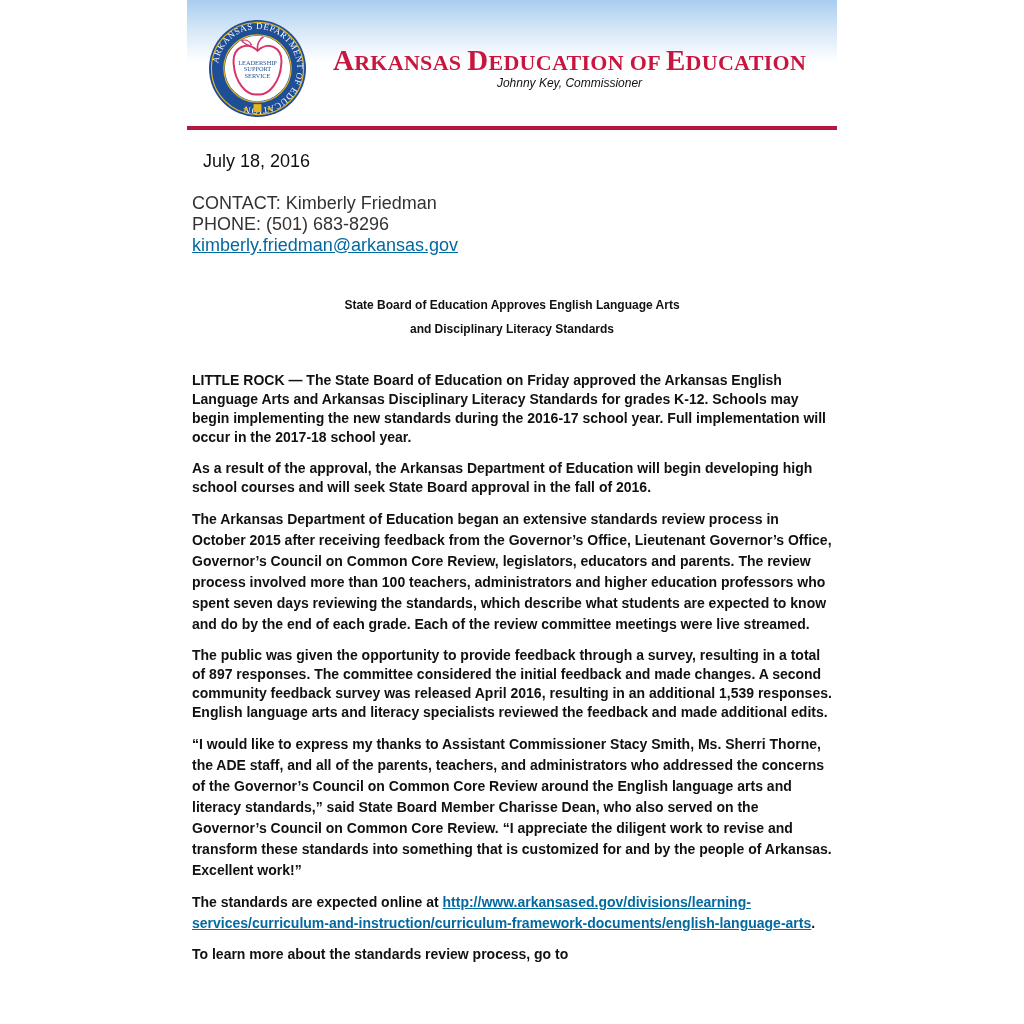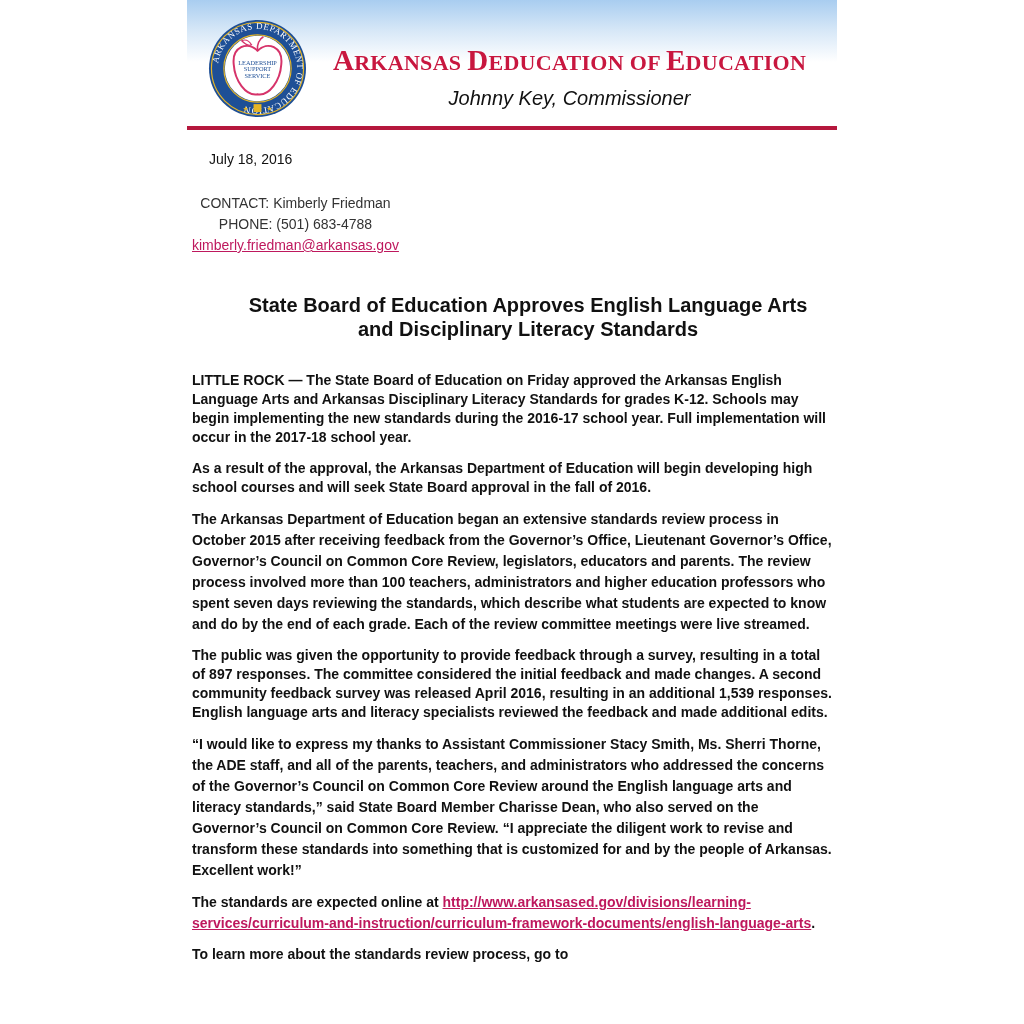--- a/index.html
+++ b/index.html
@@ -2,26 +2,26 @@
 <html><head>
   <meta charset="utf-8">
   <style>
     html, body { margin: 0; padding: 0; background: #ffffff; }
     body { width: 1024px; height: 1024px; overflow: hidden; position: relative; font-family: "Liberation Sans", sans-serif; color: #111; }
     .page { position: absolute; left: 187px; top: 0; width: 650px; }
     .banner { position: relative; width: 650px; height: 126px; background: linear-gradient(to bottom, #a9cdf0 0px, #d6e7f7 30px, #ffffff 62px, #ffffff 126px); }
     .seal { position: absolute; left: 21px; top: 19px; width: 99px; height: 99px; }
     .org-name { position: absolute; left: 130px; top: 44px; width: 505px; text-align: center; font-family: "Liberation Serif", serif; font-weight: bold; color: #c8173f; font-size: 22px; letter-spacing: 0.3px; white-space: nowrap; }
     .org-name .big { font-size: 29px; }
-    .commissioner { position: absolute; left: 130px; top: 87px; width: 505px; text-align: center; font-style: italic; font-size: 20px; color: #111; }
+    .commissioner { position: absolute; left: 130px; top: 76px; width: 505px; text-align: center; font-style: italic; font-size: 12px; color: #111; }
     .rule { width: 650px; height: 4px; background: #b5173d; margin-top: 0; }
-    .date { position: absolute; left: 22px; top: 151px; font-size: 14px; }
-    .contact { position: absolute; left: 5px; top: 193px; font-size: 14px; color: #333; line-height: 21px; text-align: center; }
-    a { color: #be185d; text-decoration: underline; }
-    .headline { position: absolute; left: 16px; top: 293px; width: 650px; text-align: center; font-weight: bold; font-size: 20px; line-height: 24px; }
+    .date { position: absolute; left: 16px; top: 151px; font-size: 18px; }
+    .contact { position: absolute; left: 5px; top: 193px; font-size: 18px; color: #333; line-height: 21px; }
+    a { color: #0369a1; text-decoration: underline; }
+    .headline { position: absolute; left: 0; top: 293px; width: 650px; text-align: center; font-weight: bold; font-size: 12px; line-height: 24px; }
     .body { position: absolute; left: 5px; top: 371px; width: 640px; font-size: 14px; line-height: 19px; }
     .body p { margin: 0 0 12px 0; font-weight: bold; }
     .body p.loose { line-height: 21px; margin-bottom: 11px; }
   </style>
 </head>
 <body>
 
 <div class="page">
 
   <div class="banner">
@@ -50,21 +50,21 @@
 
     <div class="org-name"><span class="big">A</span><span>RKANSAS </span><span class="big">D</span><span>EDUCATION OF </span><span class="big">E</span><span>DUCATION</span></div>
     <div class="commissioner">Johnny Key, Commissioner</div>
   </div>
   <div class="rule"></div>
 
   <div class="date">July 18, 2016</div>
 
   <div class="contact">
     <div>CONTACT: Kimberly Friedman</div>
-    <div>PHONE: (501) 683-4788</div>
+    <div>PHONE: (501) 683-8296</div>
     <div><a href="#">kimberly.friedman@arkansas.gov</a></div>
   </div>
 
   <div class="headline">
     <div>State Board of Education Approves English Language Arts</div>
     <div>and Disciplinary Literacy Standards</div>
   </div>
 
   <div class="body">
     <p><b>LITTLE ROCK</b><span> — The State Board of Education on Friday approved the Arkansas English Language Arts and Arkansas Disciplinary Literacy Standards for grades K-12. Schools may begin implementing the new standards during the 2016-17 school year. Full implementation will occur in the 2017-18 school year.</span></p>

